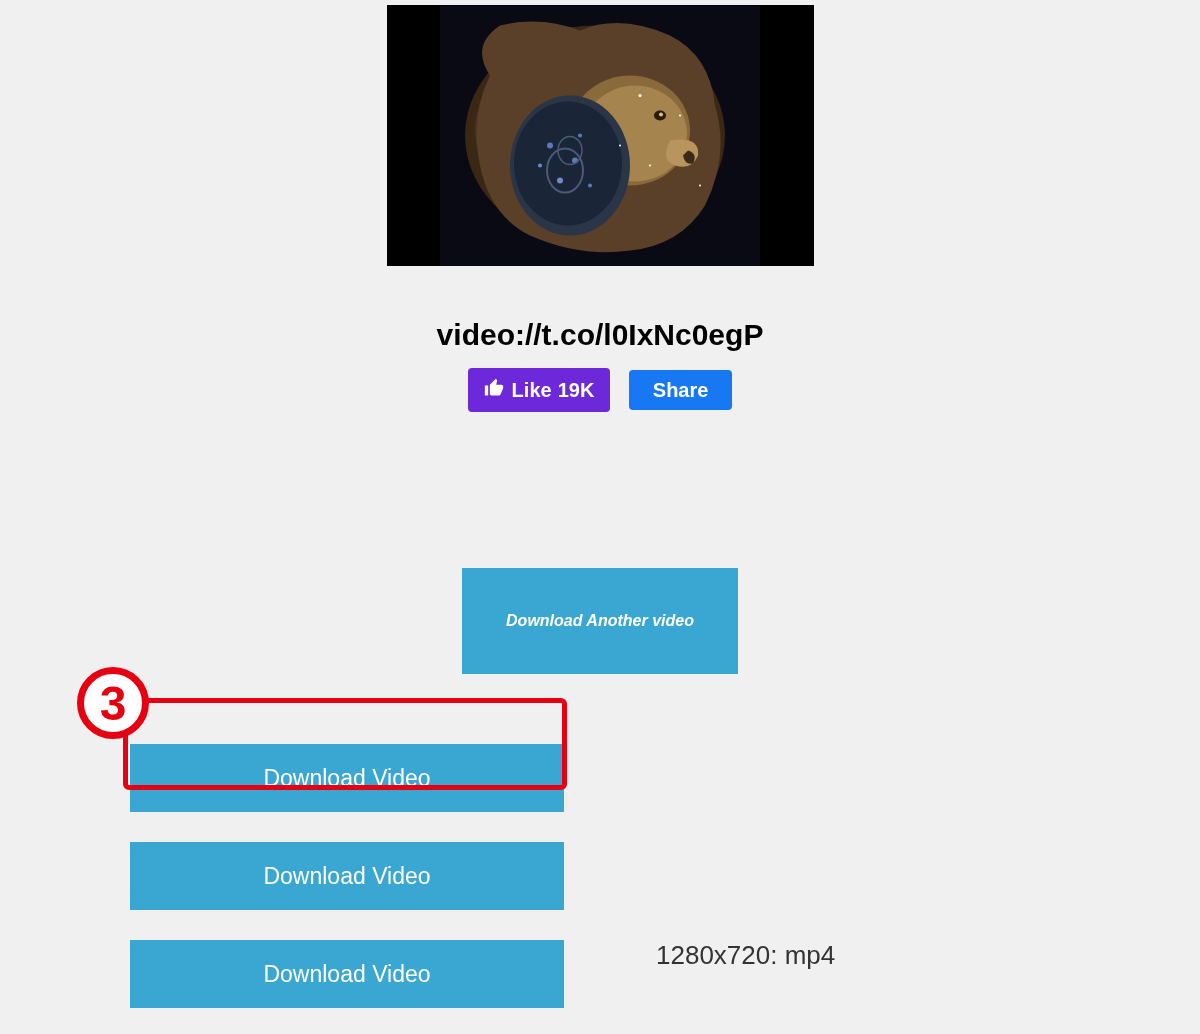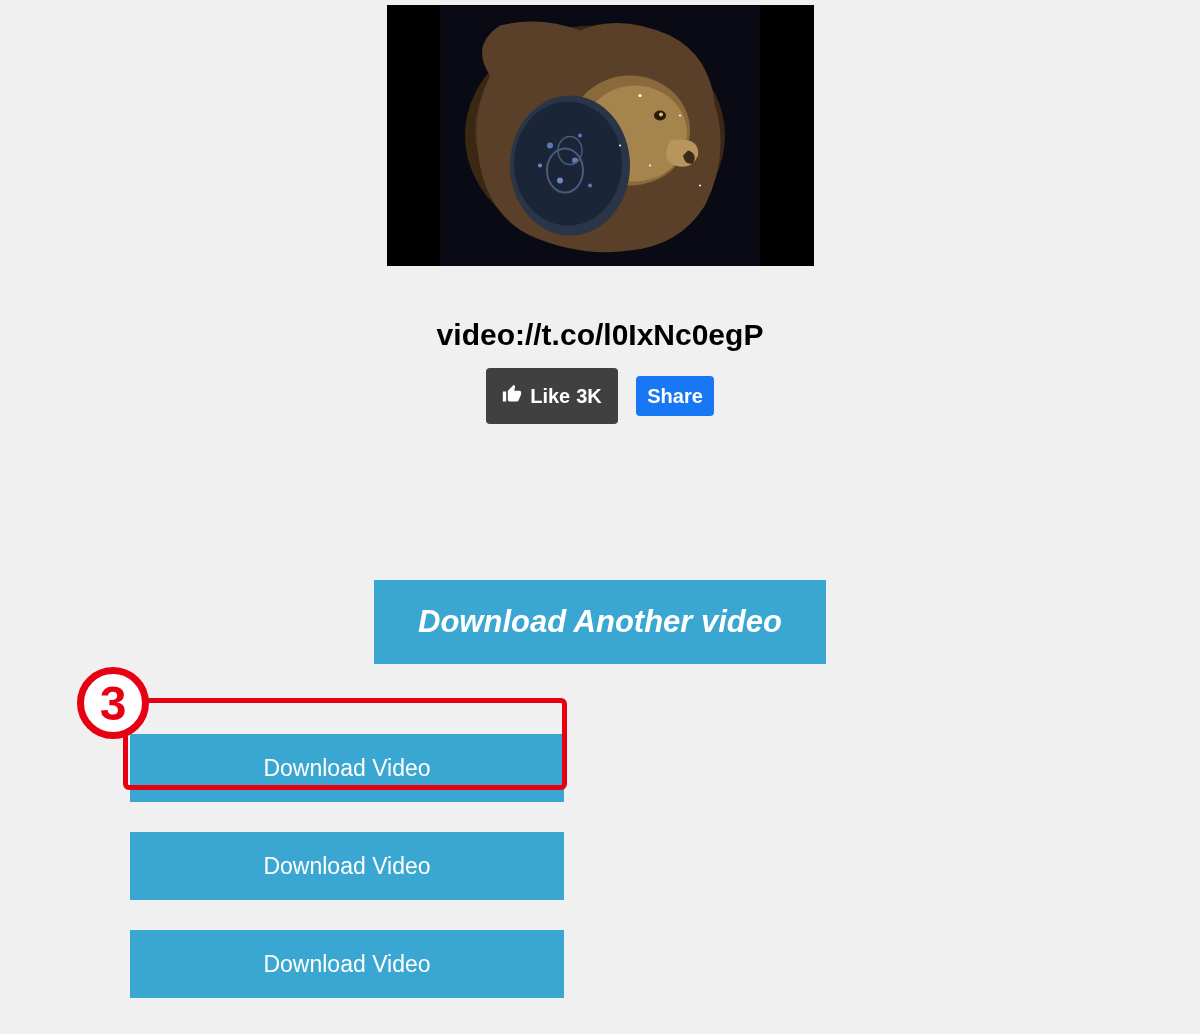--- a/index.html
+++ b/index.html
@@ -39,61 +39,61 @@
       font-weight: bold;
       color: #000;
     }
     .social-buttons {
       text-align: center;
       margin-top: 16px;
     }
     .fb-like-btn {
       display: inline-flex;
       align-items: center;
-      background-color: #404040;
+      background-color: #6d28d9;
       color: #fff;
       border: none;
       border-radius: 4px;
       padding: 8px 16px;
       font-size: 20px;
       font-weight: bold;
       cursor: pointer;
       vertical-align: middle;
-      height: 56px;
+      height: 44px;
     }
     .fb-like-btn .thumb-icon {
       margin-right: 8px;
     }
     .fb-share-btn {
       display: inline-flex;
       align-items: center;
       background-color: #1877f2;
       color: #fff;
       border: none;
       border-radius: 4px;
-      padding: 8px 11px;
+      padding: 8px 24px;
       font-size: 20px;
       font-weight: bold;
       cursor: pointer;
       vertical-align: middle;
       height: 40px;
       margin-left: 14px;
     }
     .download-another-container {
       text-align: center;
       margin-top: 156px;
     }
     .download-another-btn {
       background-color: #3aa6d2;
       color: #fff;
       border: none;
-      font-size: 31px;
+      font-size: 16px;
       font-weight: bold;
       font-style: italic;
-      padding: 24px 44px;
+      padding: 44px 44px;
       cursor: pointer;
     }
     .download-list {
       margin-top: 70px;
       padding-left: 130px;
     }
     .download-row {
       display: flex;
       align-items: flex-start;
       margin-bottom: 30px;
@@ -187,37 +187,38 @@
 <div class="url-text">video://t.co/l0IxNc0egP</div>
 
 <div class="social-buttons">
   <button class="fb-like-btn">
     <span class="thumb-icon">
       <svg width="20" height="20" viewBox="0 0 24 24" fill="#fff">
         <path d="M1 21h4V9H1v12zm22-11c0-1.1-.9-2-2-2h-6.31l.95-4.57.03-.32c0-.41-.17-.79-.44-1.06L14.17 1 7.59 7.59C7.22 7.95 7 8.45 7 9v10c0 1.1.9 2 2 2h9c.83 0 1.54-.5 1.84-1.22l3.02-7.05c.09-.23.14-.47.14-.73v-2z"></path>
       </svg>
     </span>
     <span>Like</span>
-    <span style="margin-left:6px;">3K</span>
+    <span style="margin-left:6px;">19K</span>
   </button>
   <button class="fb-share-btn">
     <span>Share</span>
   </button>
 </div>
 
 <div class="download-another-container">
   <button class="download-another-btn">Download Another video</button>
 </div>
 
 <div class="download-list">
   <div class="download-row">
     <button class="download-video-btn">Download Video</button>
   </div>
   <div class="download-row">
     <button class="download-video-btn">Download Video</button>
   </div>
   <div class="download-row">
     <button class="download-video-btn">Download Video</button>
+    <span class="download-label">1280x720: mp4</span>
   </div>
 </div>
 
 <div class="highlight-box"></div>
 <div class="step-badge">3</div>
 
 </body></html>

